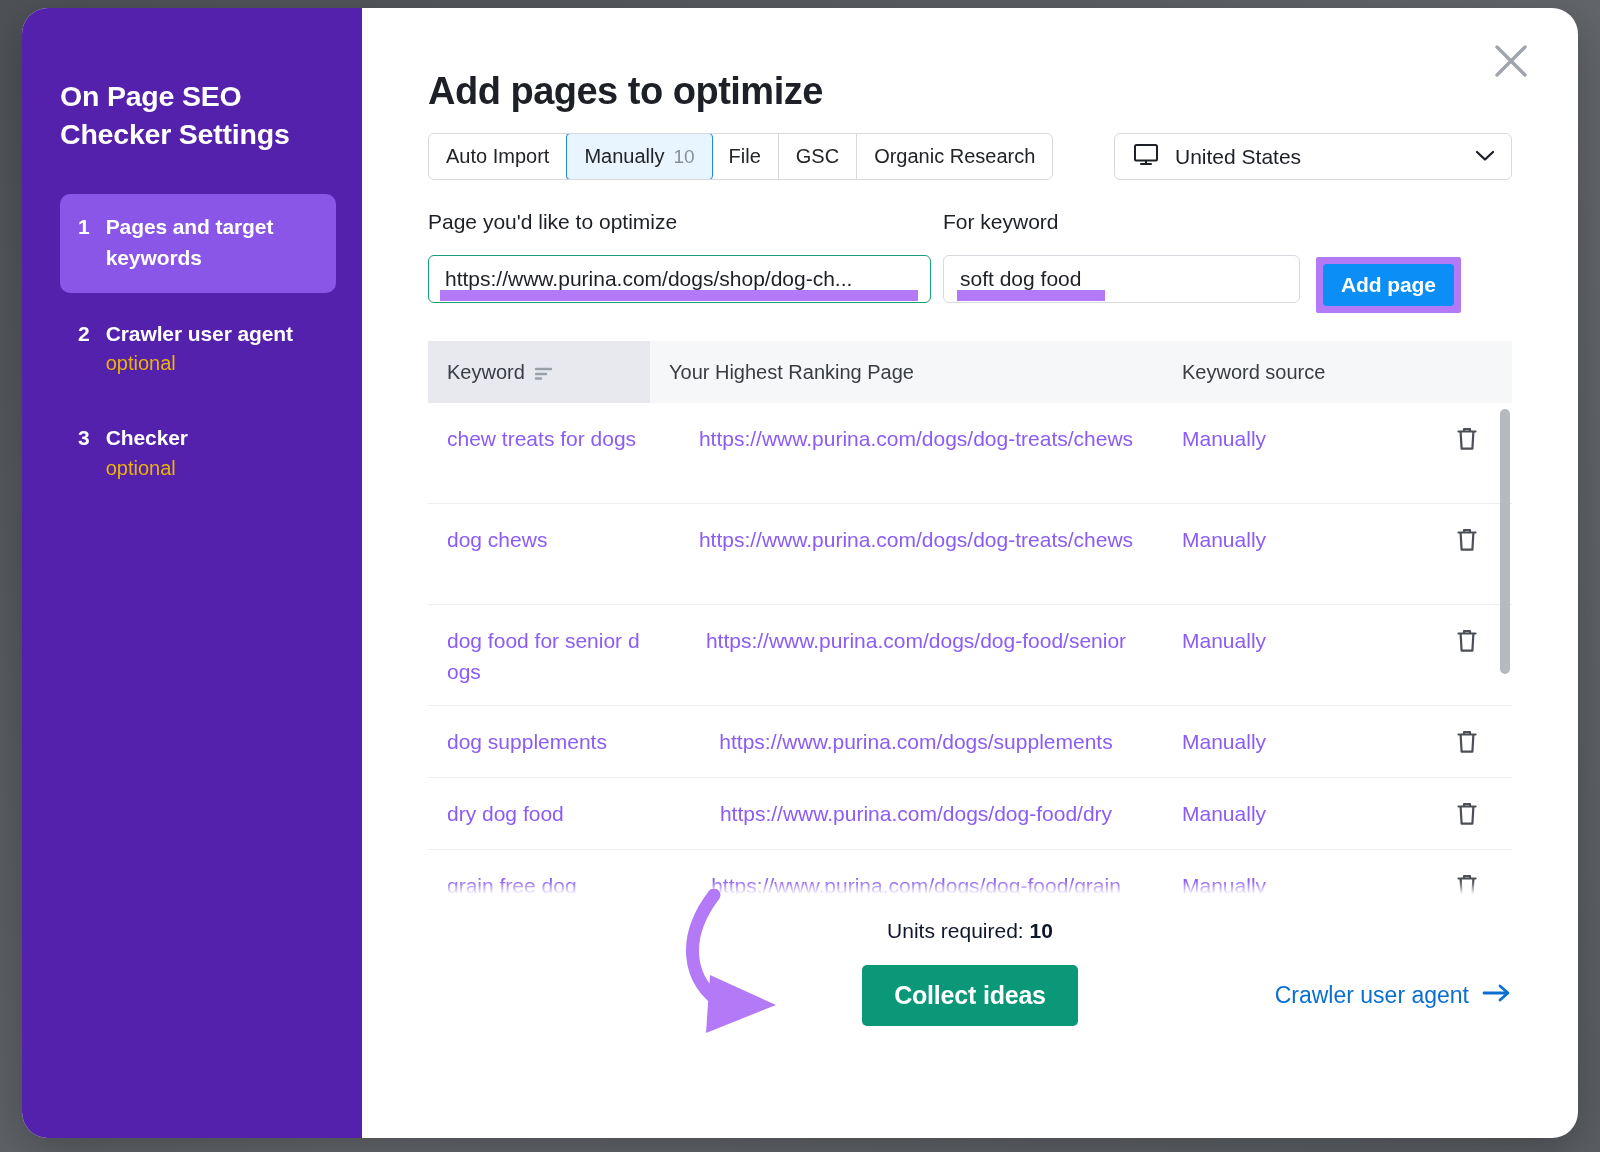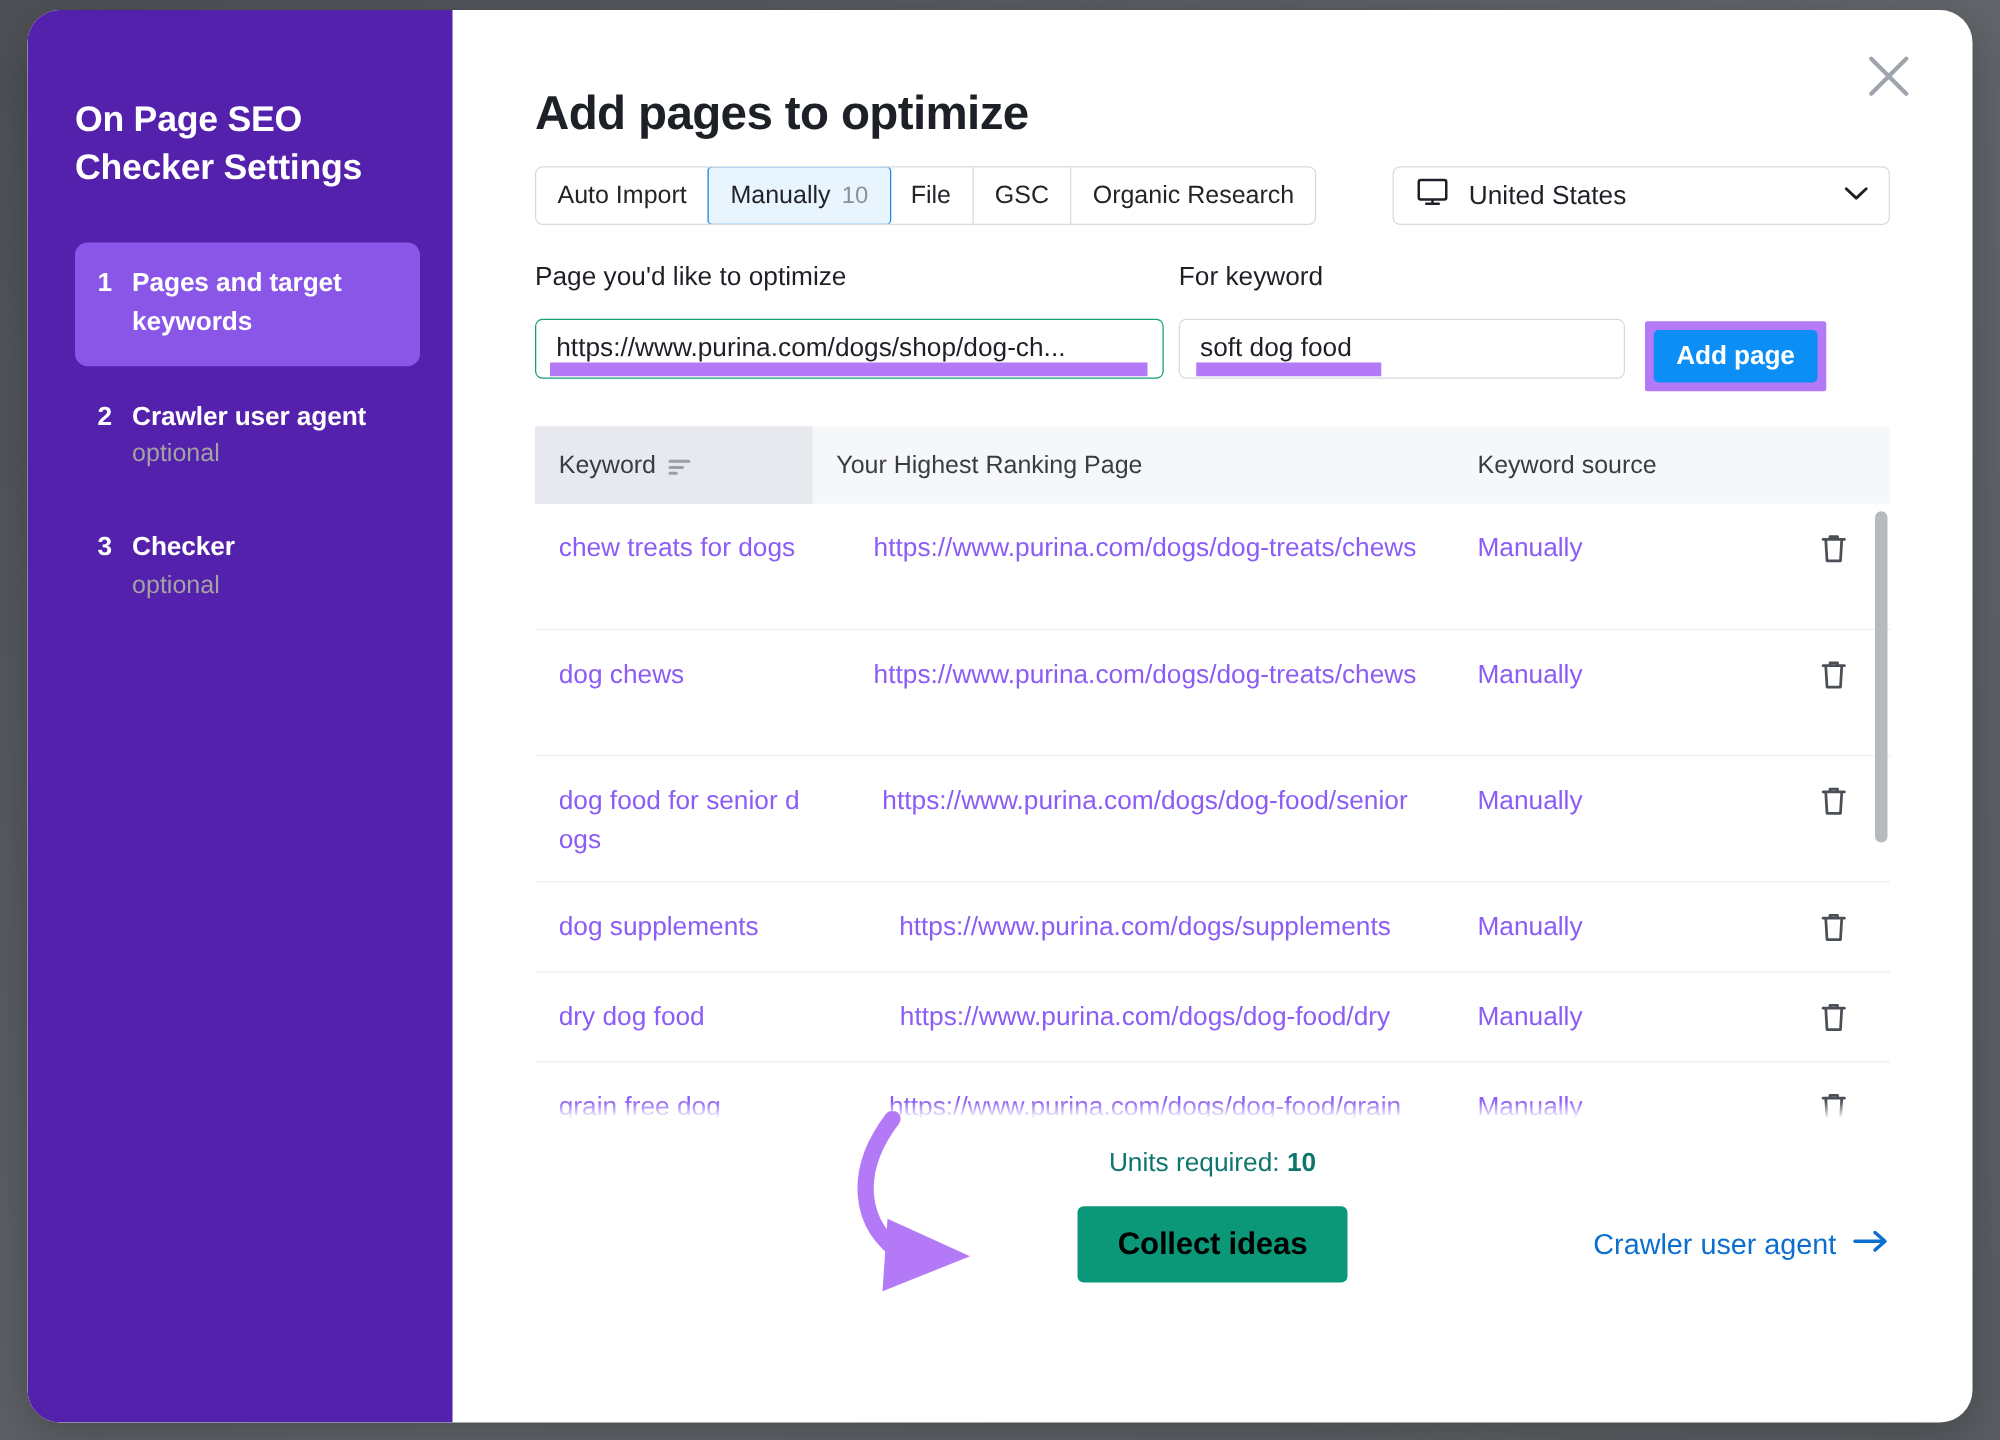--- a/index.html
+++ b/index.html
@@ -54,21 +54,21 @@
     font-size: 21px; font-weight: 700; line-height: 1.5;
     flex: 0 0 auto;
   }
   .step-body { display: flex; flex-direction: column; }
   .step-label {
     font-size: 21px; font-weight: 700; line-height: 1.5;
     letter-spacing: -0.1px;
   }
   .step-sub {
     font-size: 20px; font-weight: 400; line-height: 1.45;
-    color: #a3a3a3;
+    color: #eab308;
   }
 
   
   .main {
     flex: 1;
     position: relative;
     padding: 62px 66px 0 66px;
   }
   .close-btn {
     position: absolute;
@@ -266,33 +266,33 @@
     height: 16px;
     background: linear-gradient(to bottom, rgba(255,255,255,0), #ffffff 85%);
     pointer-events: none;
   }
 
   
   .footer { position: relative; margin-top: 22px; }
   .units {
     text-align: center;
     font-size: 21px;
-    color: #0f766e;
+    color: #0f172a;
     margin-bottom: 22px;
   }
   .units b { font-weight: 700; }
   .footer-actions {
     display: flex;
     align-items: center;
     justify-content: center;
     position: relative;
   }
   .collect-btn {
     background: #0b9878;
-    color: #000000;
+    color: #ffffff;
     border: none;
     border-radius: 5px;
     font-size: 25px;
     font-weight: 700;
     font-family: "Liberation Sans", sans-serif;
     padding: 16px 32px;
     cursor: pointer;
     letter-spacing: -0.2px;
   }
   .crawler-link {

